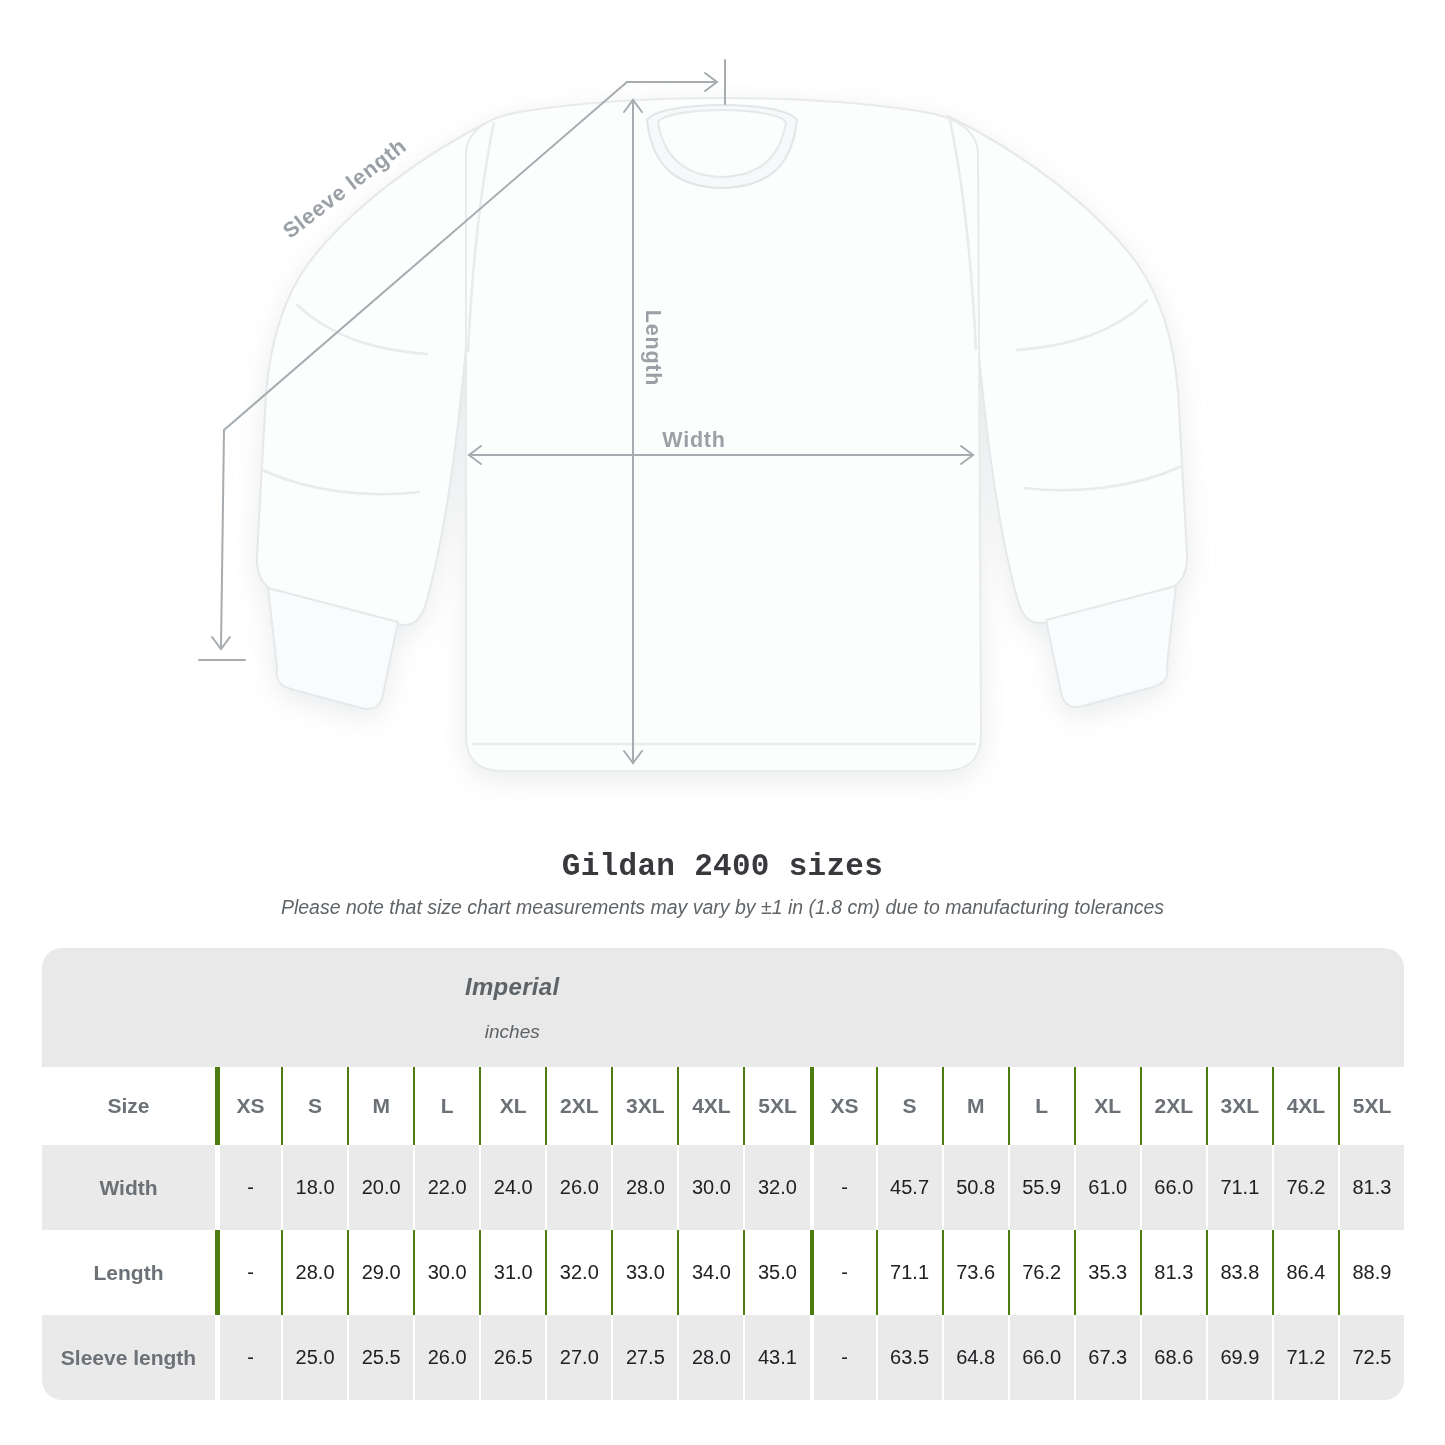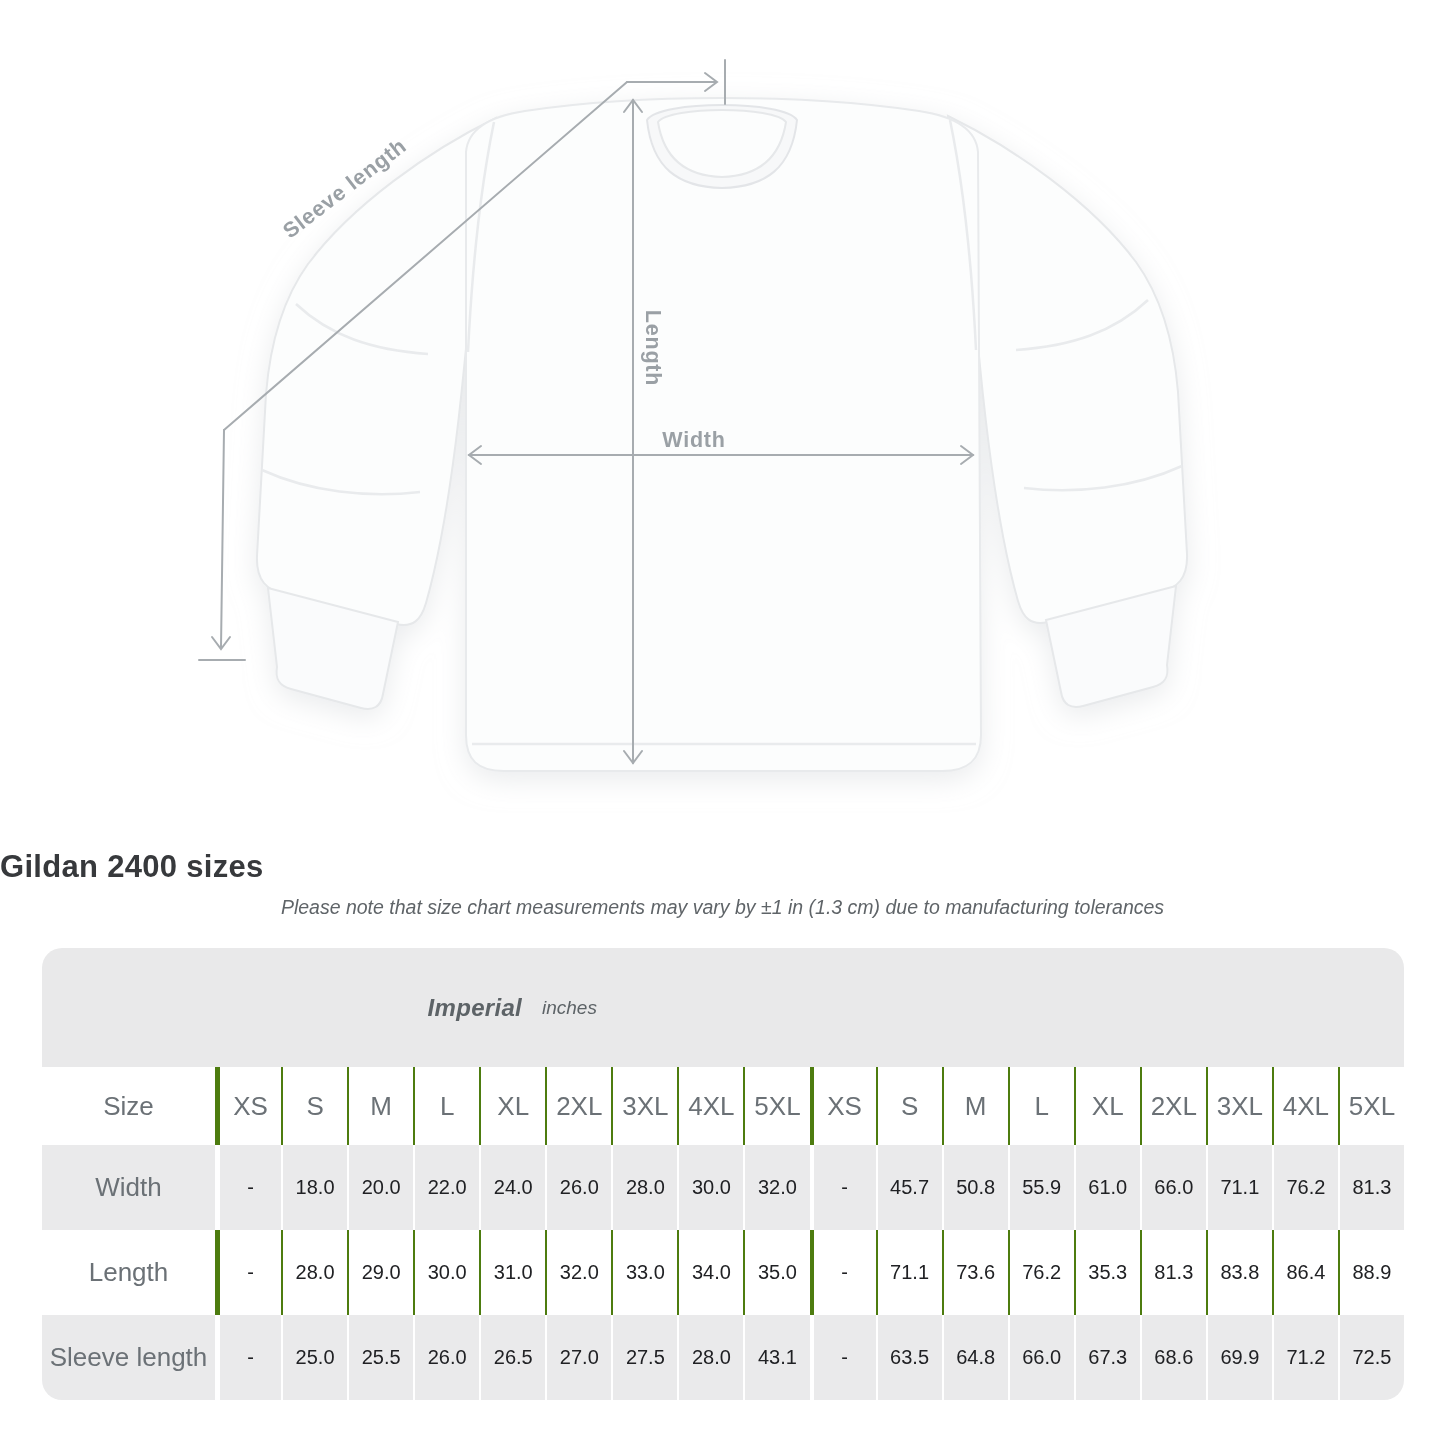--- a/index.html
+++ b/index.html
@@ -3,56 +3,56 @@
 <meta charset="utf-8">
 <style>
   html,body{margin:0;padding:0;background:#fff;}
   .stage{
     position:relative;width:1445px;height:1445px;overflow:hidden;background:#ffffff;
     font-family:"Liberation Sans","DejaVu Sans",sans-serif;
   }
   svg.diagram{position:absolute;top:0;left:0;display:block;}
 
   .title{
-    position:absolute;top:849px;left:0;width:100%;text-align:left;
-    font-size:31px;font-weight:bold;color:#37393c;letter-spacing:.3px;
+    position:absolute;top:849px;left:0;width:100%;text-align:center;
+    font-size:31px;font-weight:bold;color:#37393c;letter-spacing:.3px;font-family:Liberation Mono, monospace;
   }
   .subtitle{
     position:absolute;top:896px;left:0;width:100%;text-align:center;
     font-style:italic;font-size:19.5px;color:#5f6468;
   }
 
   .size-table{
     position:absolute;left:42px;top:948px;width:1362px;height:452px;
     border-radius:20px;overflow:hidden;background:#ffffff;
   }
   .unit-band{
     height:119px;background:#e9e9ea;
     display:grid;grid-template-columns:173px repeat(18,1fr);
   }
   .unit-group{
-    display:flex;align-items:center;justify-content:center;
+    display:flex;flex-direction:column;align-items:center;justify-content:center;
     gap:20px;color:#5d6367;
   }
   .unit-group .g-name{font-size:24px;font-weight:bold;font-style:italic;letter-spacing:.3px;}
   .unit-group .g-unit{font-size:19px;font-style:italic;}
   .unit-imperial{grid-column:2 / span 9;}
   .unit-metric{grid-column:11 / span 9;}
 
   .trow{display:grid;grid-template-columns:173px repeat(18,1fr);align-items:stretch;}
   .header-row{height:78px;background:#ffffff;}
   .data-row{height:85px;}
   .row-gray{background:#eaeaeb;}
   .row-white{background:#ffffff;}
 
   .cell{
     display:flex;align-items:center;justify-content:center;
     font-size:20px;color:#202124;
   }
-  .head-cell,.label-cell{font-weight:normal;color:#6b7176;font-size:26px;}
+  .head-cell,.label-cell{font-weight:bold;color:#6b7176;font-size:21px;}
   .value-cell{font-weight:normal;}
 
   .row-white .cell + .cell,
   .header-row .cell + .cell{border-left:2px solid #4d7c0f;}
   .row-gray .cell + .cell{border-left:2px solid #ffffff;}
   .cell.gutter-big{border-left-width:5px !important;}
   .cell.gutter-mid{border-left-width:4px !important;}
 </style>
 </head>
 <body>
@@ -127,21 +127,21 @@
     </g>
 
     <g font-family="Liberation Sans, DejaVu Sans, sans-serif" font-size="21.5" font-weight="bold" fill="#9aa0a5" letter-spacing="0.8">
       <text transform="translate(349,194) rotate(-37.5)" text-anchor="middle">Sleeve length</text>
       <text transform="translate(646,348) rotate(90)" text-anchor="middle">Length</text>
       <text x="694" y="447" text-anchor="middle">Width</text>
     </g>
   </svg>
 
   <div class="title">Gildan 2400 sizes</div>
-  <div class="subtitle">Please note that size chart measurements may vary by ±1 in (1.3 cm) due to manufacturing tolerances</div>
+  <div class="subtitle">Please note that size chart measurements may vary by ±1 in (1.8 cm) due to manufacturing tolerances</div>
 
   <div class="size-table">
 
     <div class="unit-band">
       <div class="unit-group unit-imperial">
         <div class="g-name">Imperial</div>
         <div class="g-unit">inches</div>
       </div>
     </div>
 

